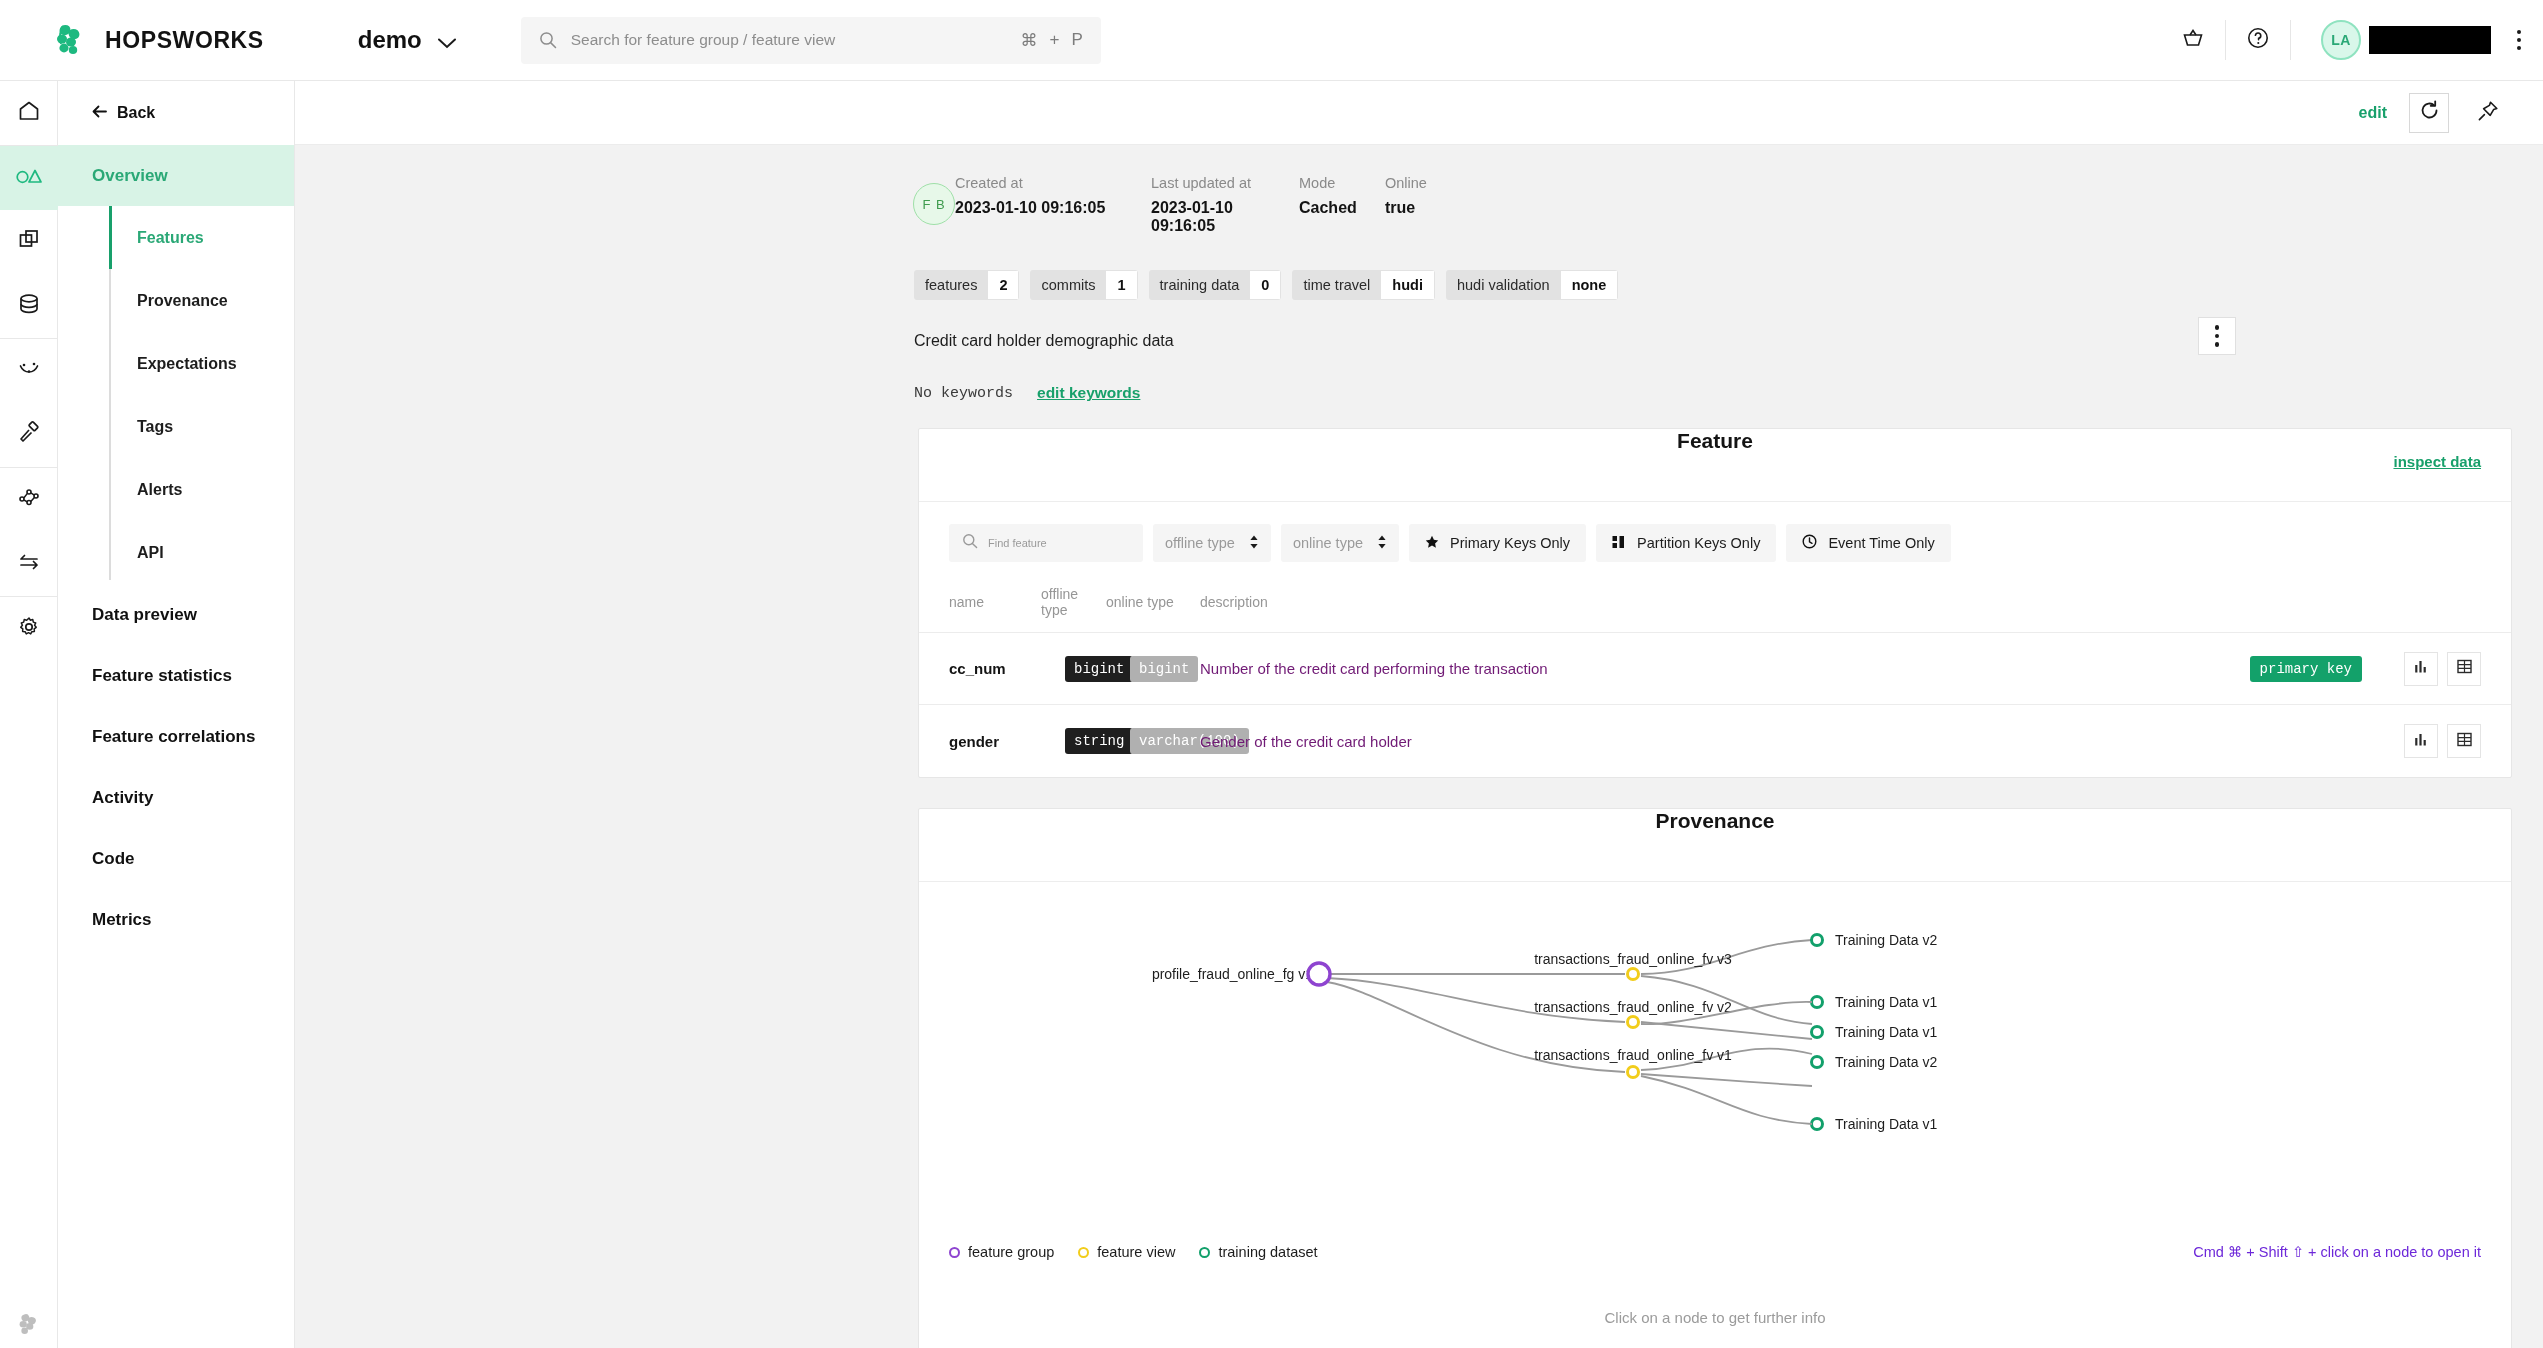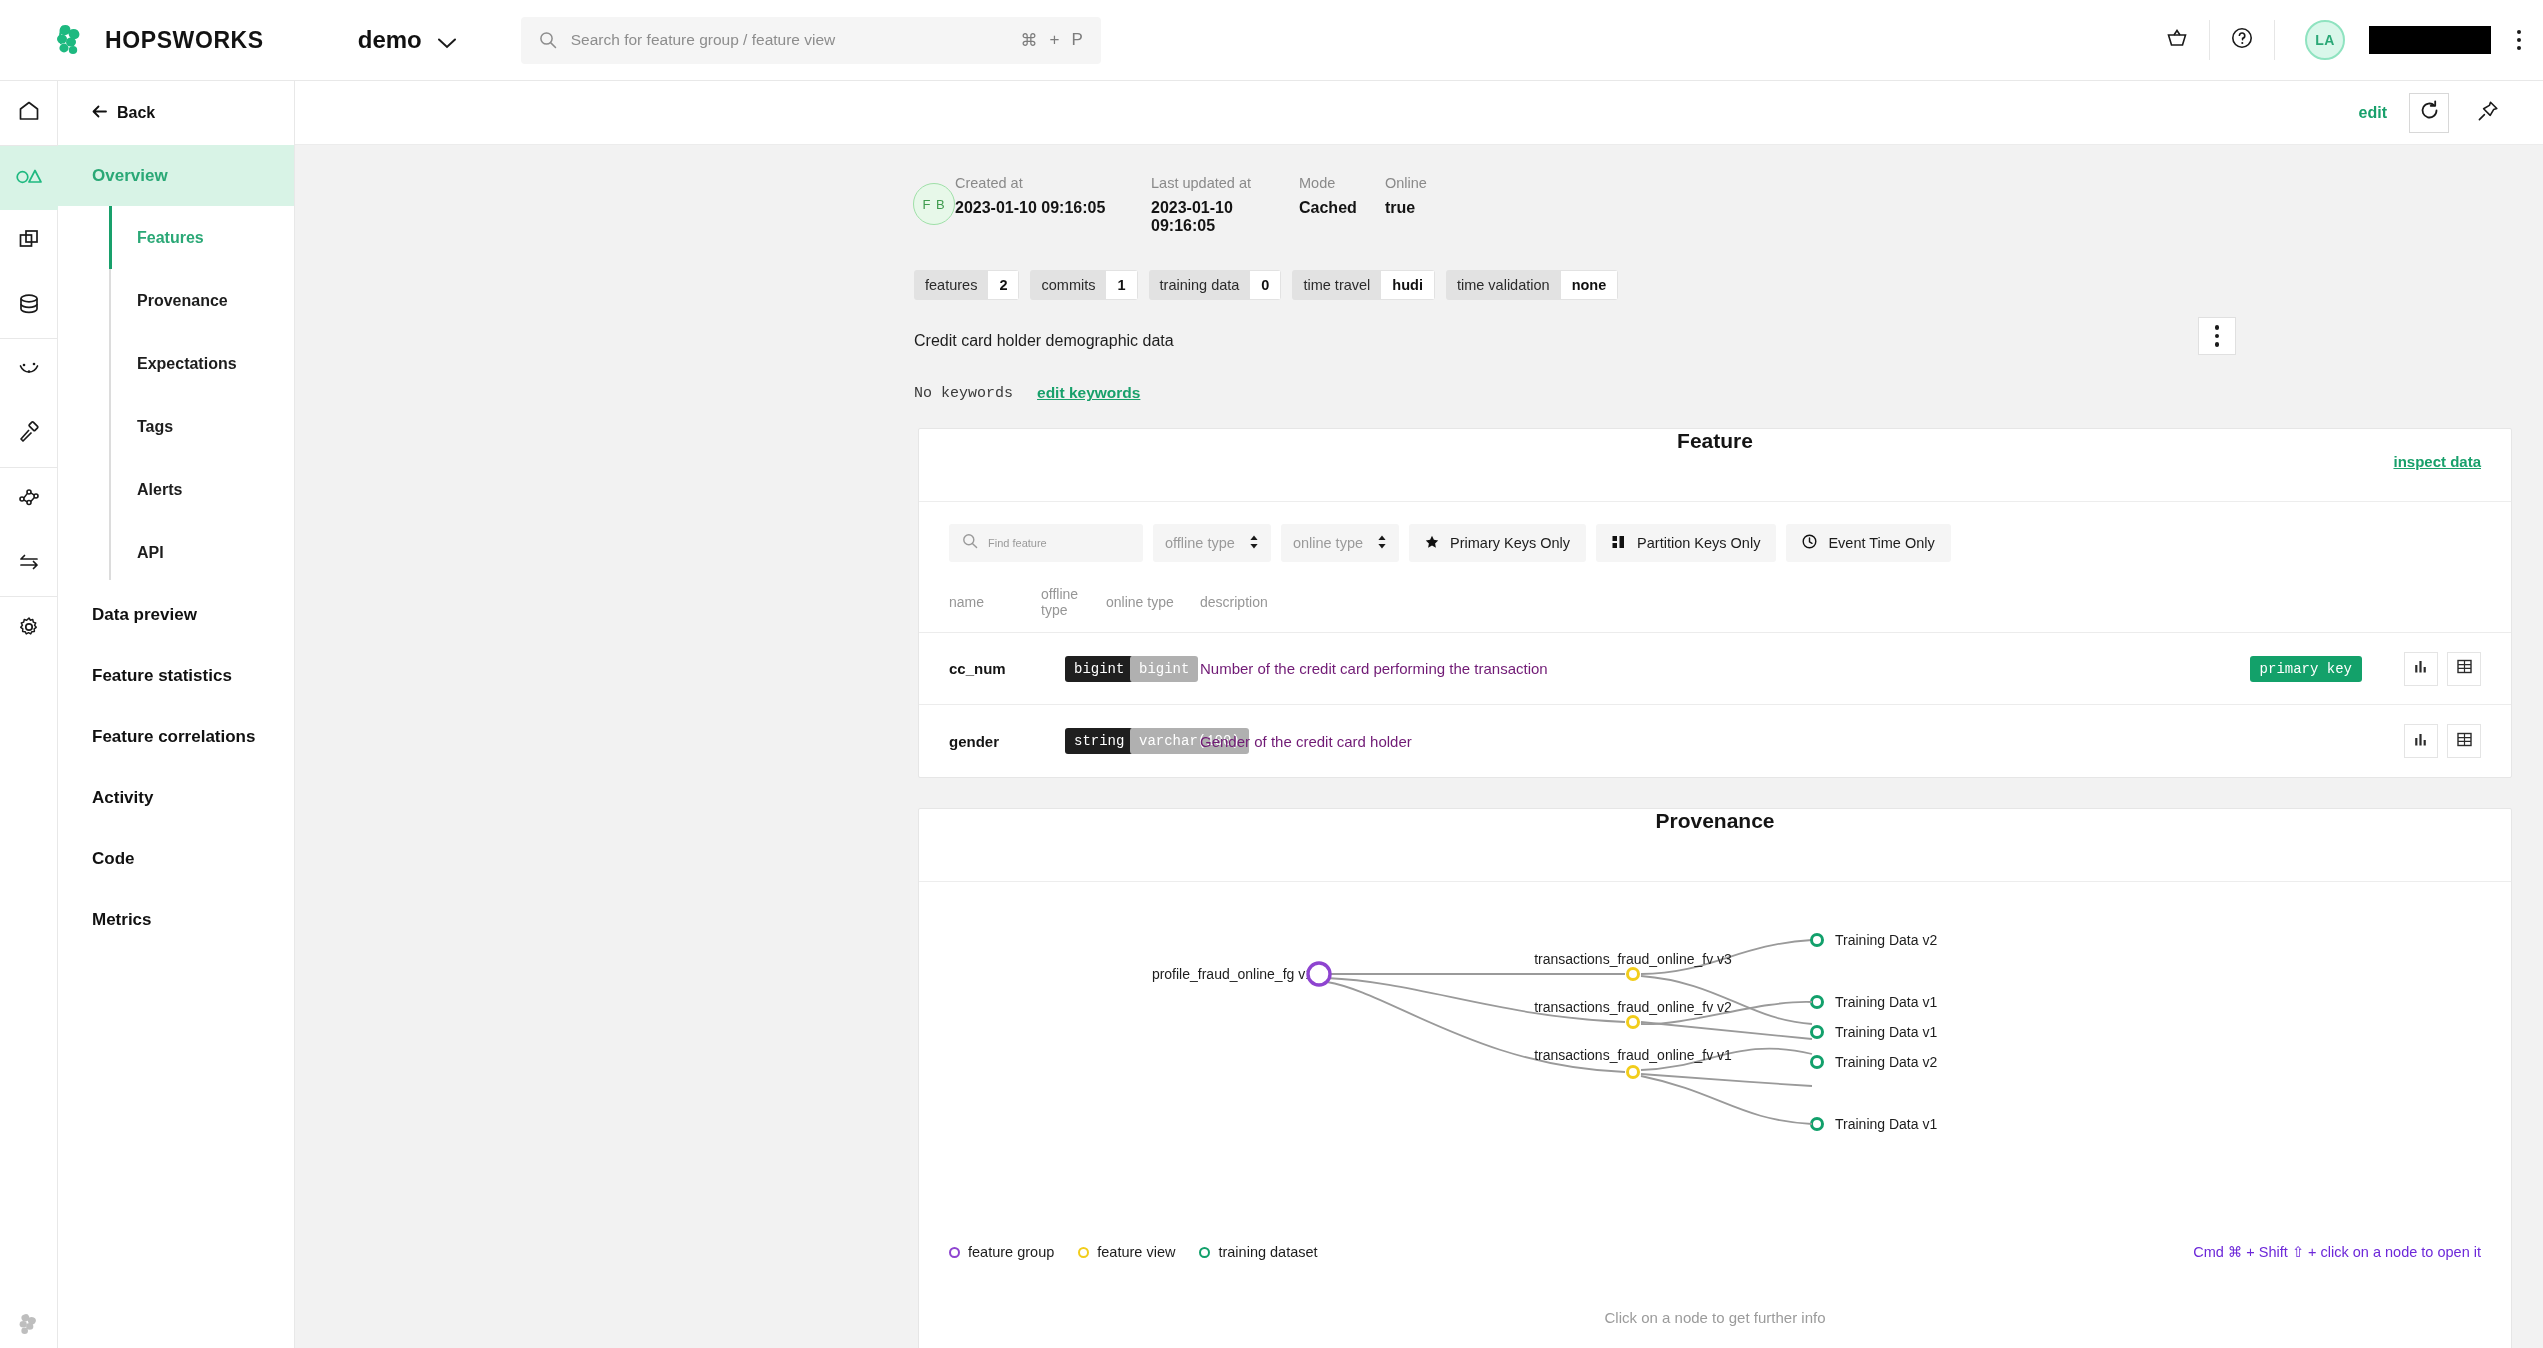--- a/index.html
+++ b/index.html
@@ -41,21 +41,21 @@
   .kbd-hints { display: flex; align-items: center; gap: 12px; color: #7c7c7c; font-size: 17px; }
   .topbar-right {
     margin-left: auto; margin-right: 22px;
     display: flex; align-items: center; height: 100%;
   }
   .tb-icon-btn {
     width: 64px; height: 81px; display: flex; align-items: center; justify-content: center;
     cursor: pointer;
   }
   .tb-divider { width: 1px; height: 40px; background: #e6e6e6; }
-  .avatar-wrap { display: flex; align-items: center; gap: 24px; margin-left: 30px; }
+  .avatar-wrap { display: flex; align-items: center; gap: 8px; margin-left: 30px; }
   .avatar {
     width: 40px; height: 40px; border-radius: 50%;
     border: 2px solid #8fe3c0; background: #d9f7ea;
     display: flex; align-items: center; justify-content: center;
     font-size: 14px; font-weight: 700; color: #2aa876; letter-spacing: 0.5px;
   }
   .redacted { width: 122px; height: 28px; background: #000; }
   .kebab-v { display: flex; flex-direction: column; gap: 4px; margin-left: 26px; cursor: pointer; }
   .kebab-v i { width: 4px; height: 4px; background: #1a1a1a; border-radius: 50%; display: block; }
 
@@ -533,21 +533,21 @@
       </div>
       <div class="chip">
         <span class="k">training data</span>
         <span class="v">0</span>
       </div>
       <div class="chip">
         <span class="k">time travel</span>
         <span class="v">hudi</span>
       </div>
       <div class="chip">
-        <span class="k">time validation</span>
+        <span class="k">hudi validation</span>
         <span class="v">none</span>
       </div>
     </div>
 
     <div class="descr">Credit card holder demographic data</div>
 
     <div class="kw-row">
       <span class="kw-none mono">No keywords</span>
       <span class="kw-edit">edit keywords</span>
     </div>

